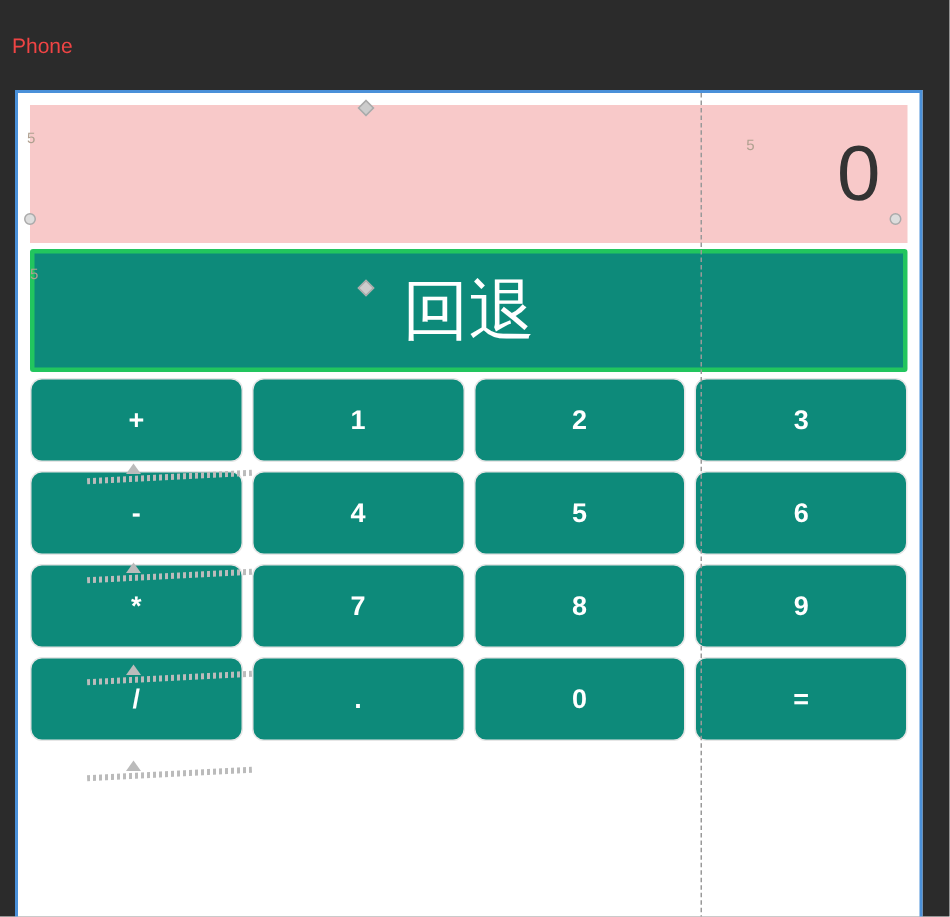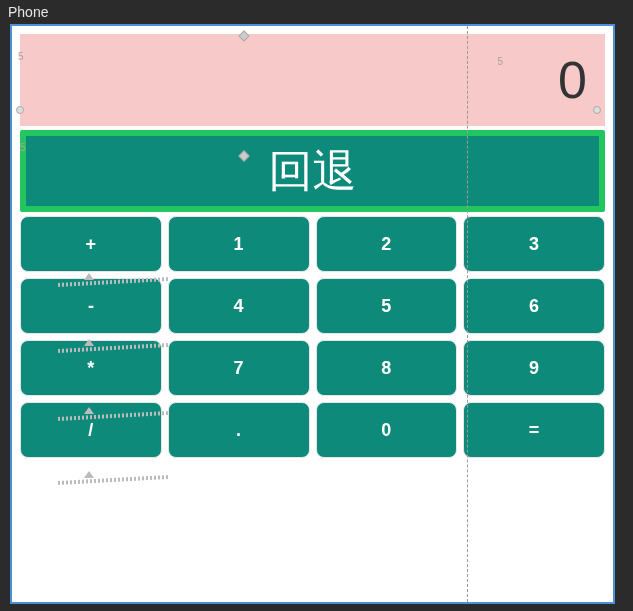--- a/index.html
+++ b/index.html
@@ -4,23 +4,23 @@
   <style>
     * { box-sizing: border-box; margin: 0; padding: 0; }
     body {
       background: #2b2b2b;
       font-family: Arial, sans-serif;
       width: 633px;
       height: 611px;
       overflow: hidden;
     }
     .window-label {
-      color: #e5e5e5;
+      color: #ef4444;
       font-size: 14px;
-      padding: 4px 8px;
+      padding: 22px 8px;
     }
     .device-frame {
       background: #ffffff;
       border: 2px solid #4a90d9;
       margin: 0 10px 10px 10px;
       width: 605px;
       height: 580px;
       position: relative;
       padding: 4px;
     }
@@ -53,21 +53,21 @@
       height: 82px;
     }
     .btn-large {
       flex: 1;
       background: #0d8a7a;
       color: #ffffff;
       font-size: 44px;
       display: flex;
       align-items: center;
       justify-content: center;
-      border: 6px solid #22c55e;
+      border: 3px solid #22c55e;
       border-radius: 2px;
       cursor: pointer;
     }
     .keypad {
       margin: 4px;
     }
     .row {
       display: flex;
       gap: 6px;
       margin-bottom: 6px;

